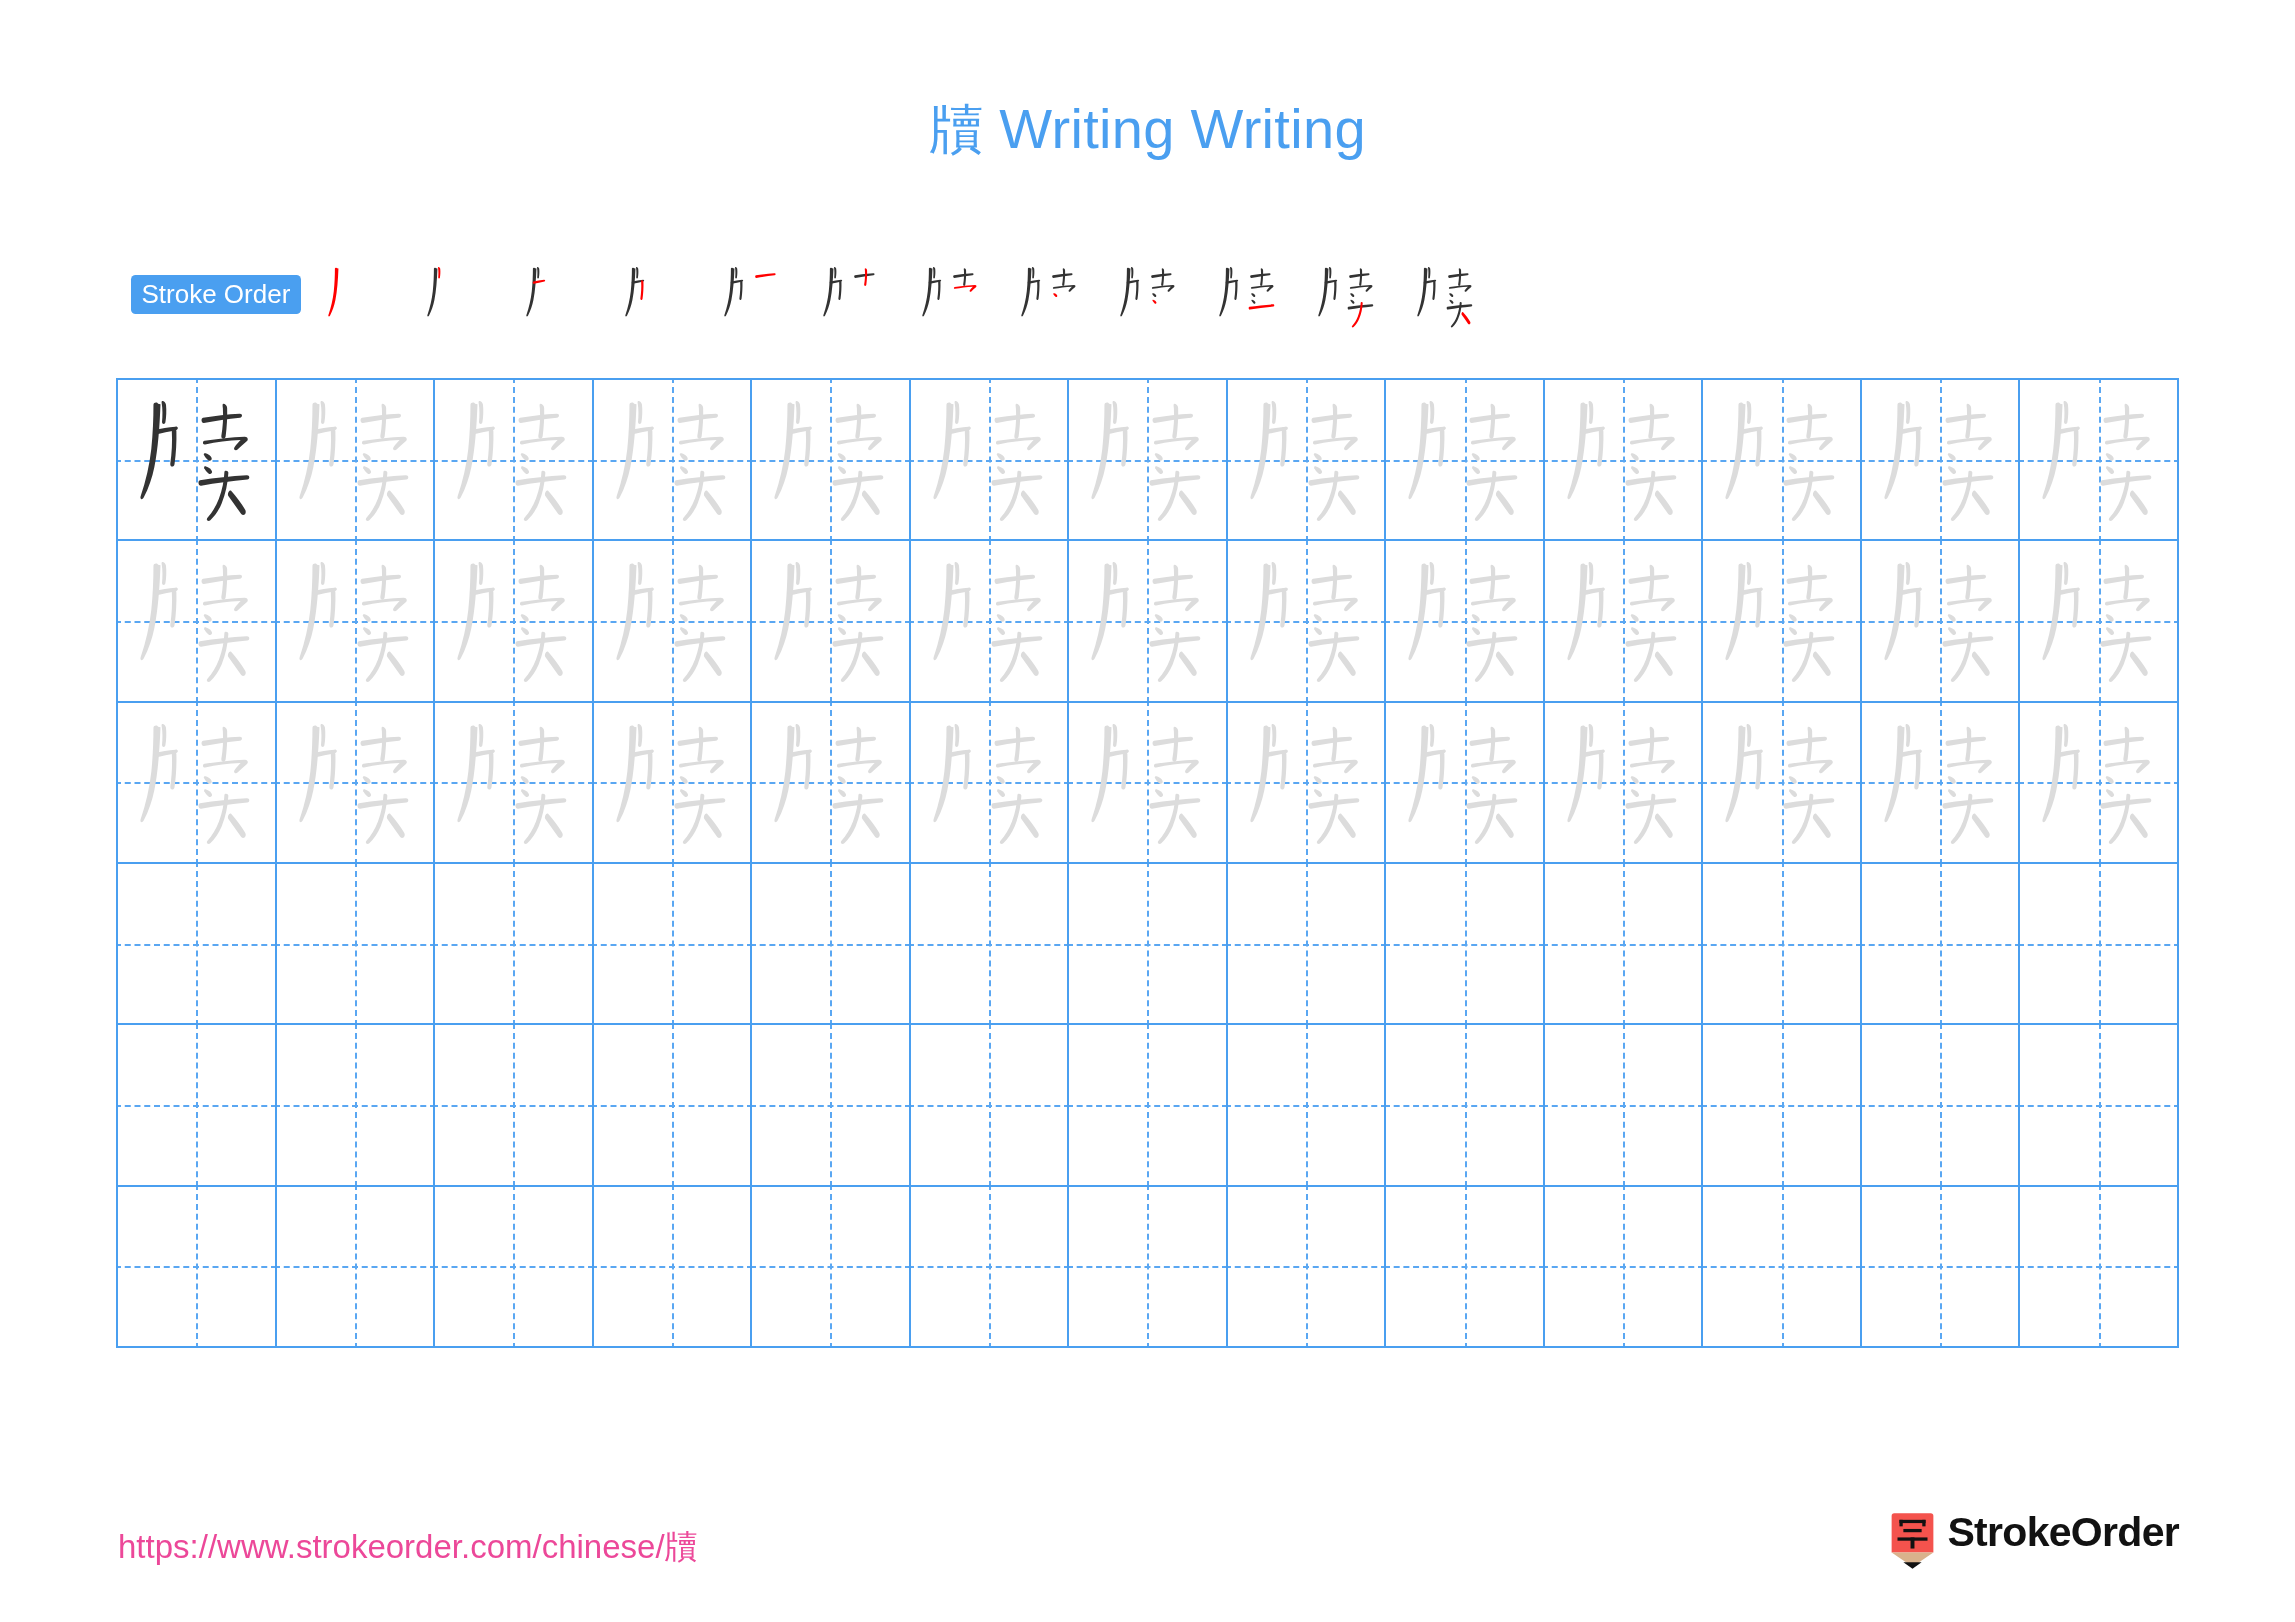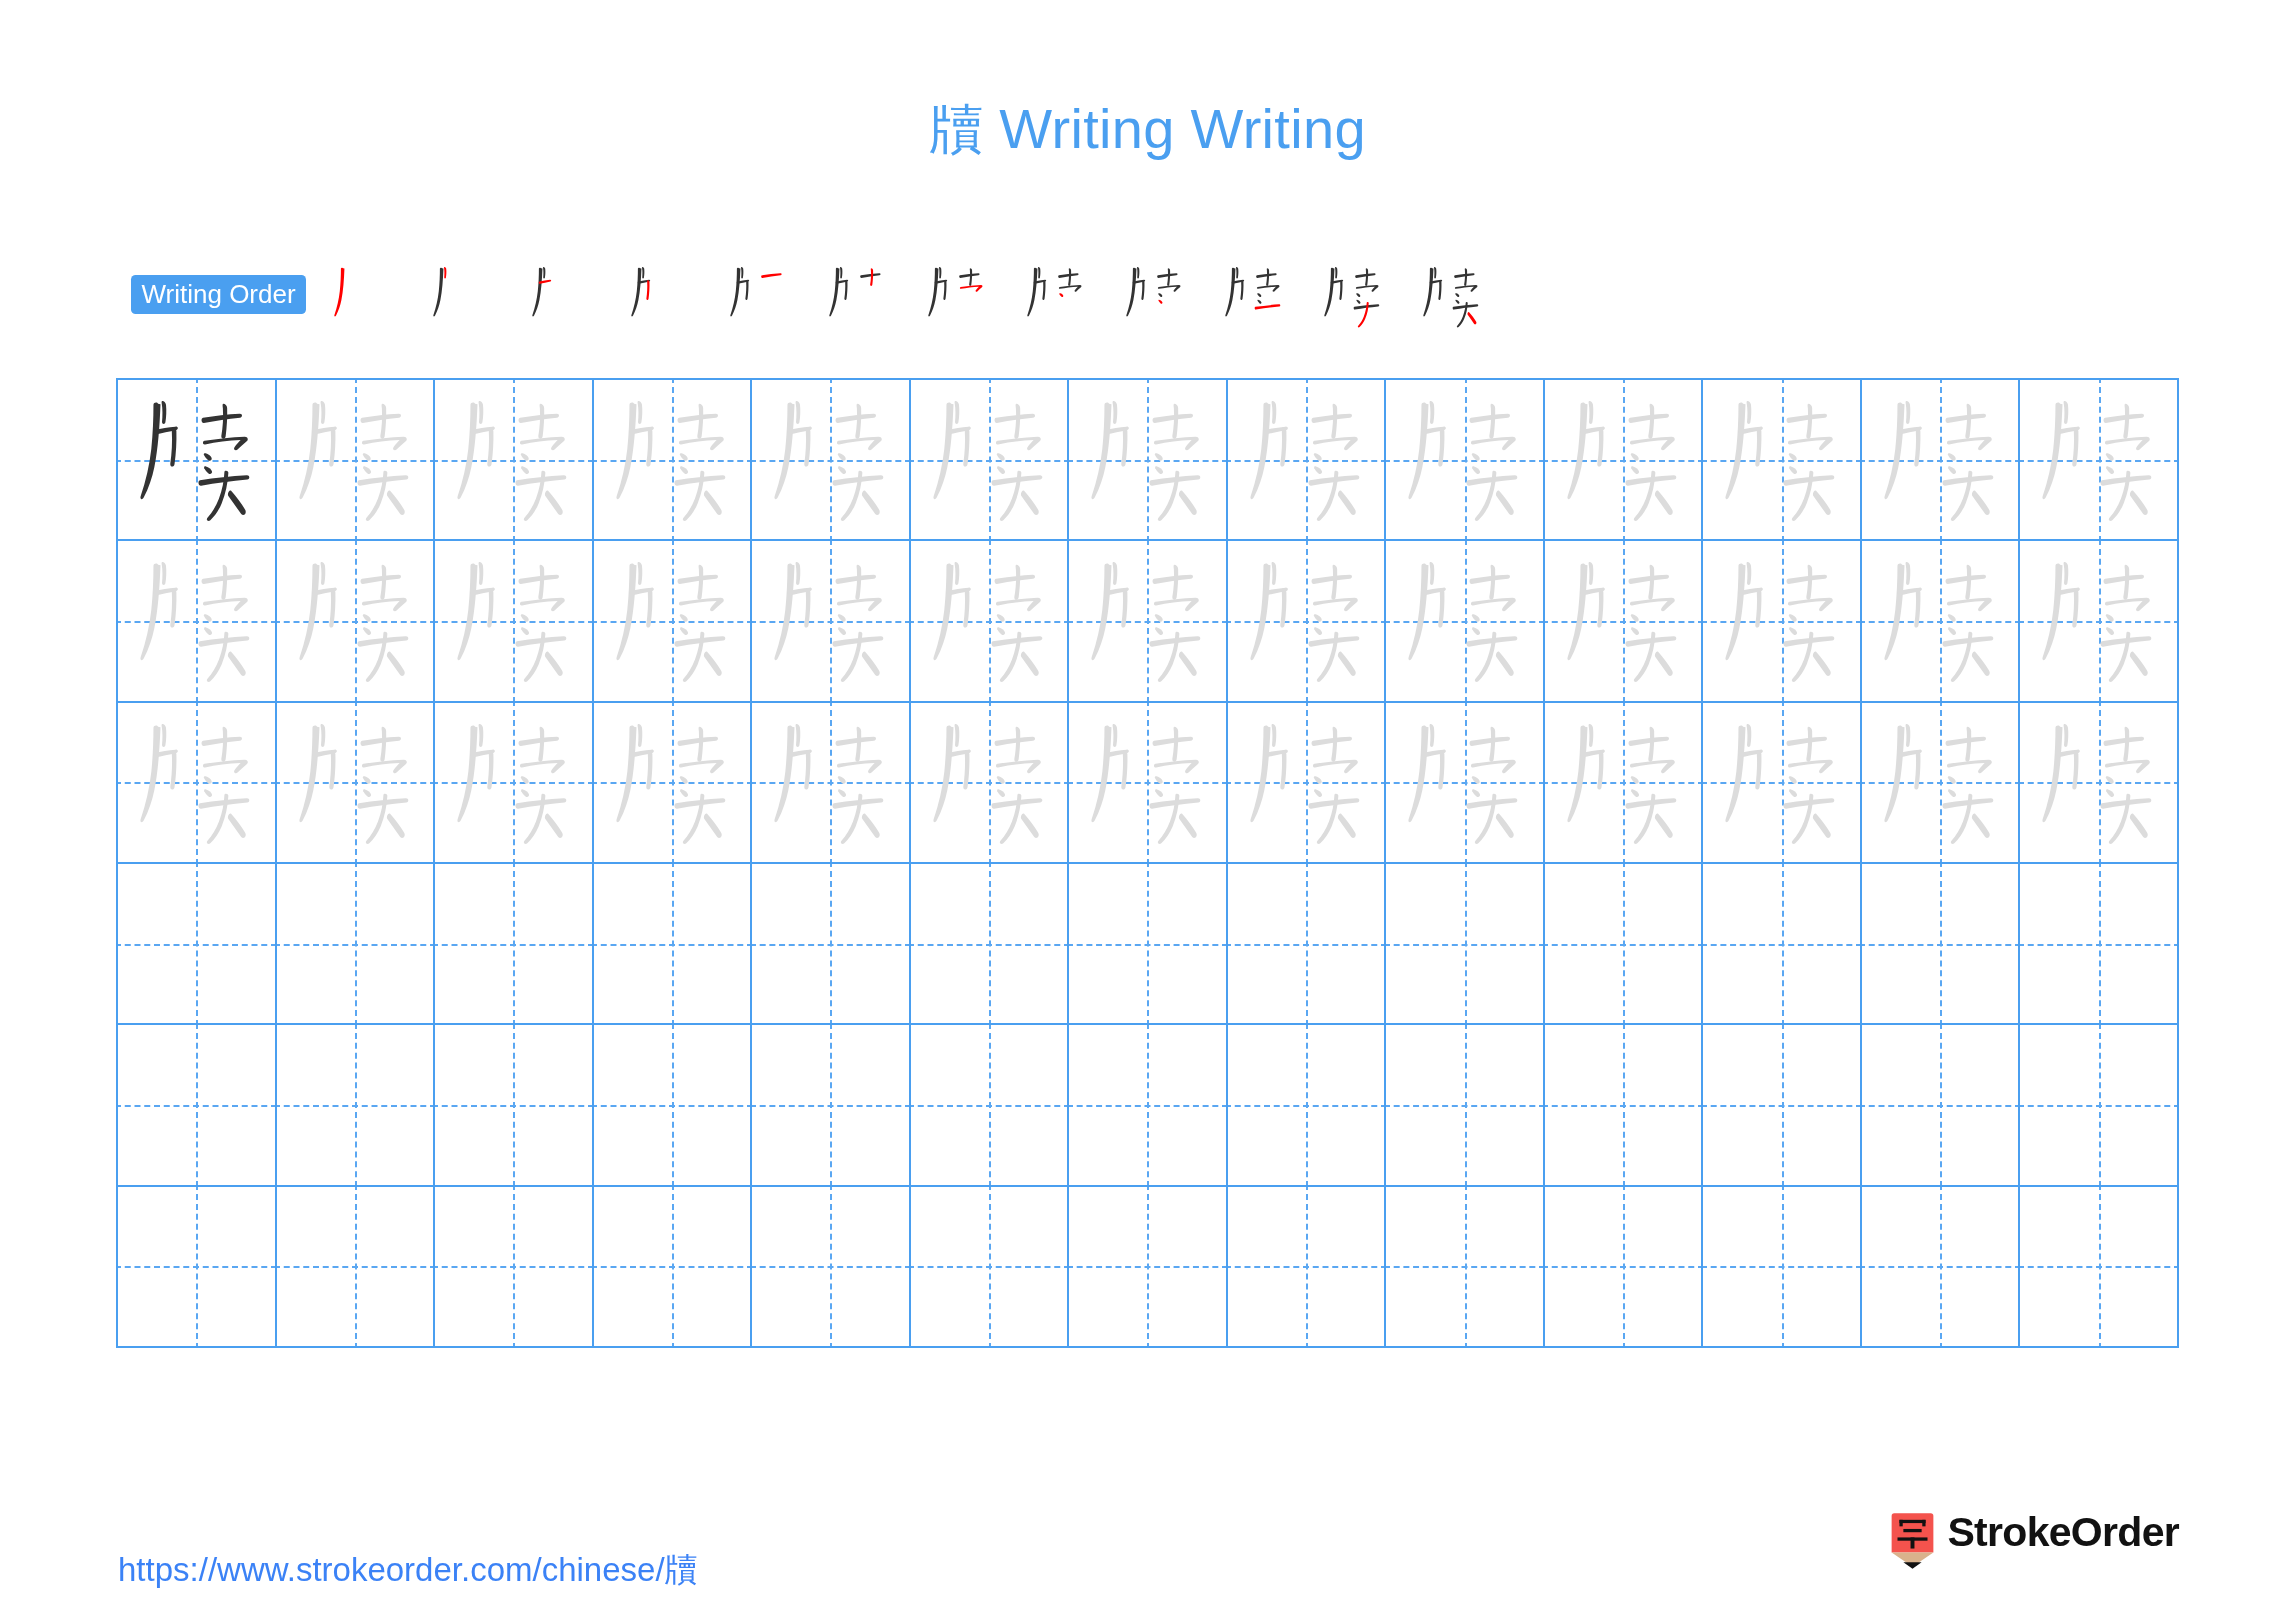--- a/index.html
+++ b/index.html
@@ -130,24 +130,23 @@
     justify-content: center;
   }
   .cell-glyph svg { display: block; width: 100%; height: 100%; }
 
   
   .footer-url {
     position: absolute;
     left: 118px;
     top: 1530px;
     font-size: 33px;
-    color: #3b82f6;
+    color: #ec4899;
     white-space: nowrap;
     line-height: 1;
-    margin-top: 23px;
   }
 
   .brand {
     position: absolute;
     right: 116px;
     top: 1512px;
     display: flex;
     align-items: flex-start;
     height: 63px;
   }
@@ -170,21 +169,21 @@
 </style>
 </head>
 <body>
 
 <div class="page-title">
   <span class="title-char">牘</span>
   <span>Writing Writing</span>
 </div>
 
 <div class="stroke-order-row">
-  <div class="stroke-order-badge">Writing Order</div>
+  <div class="stroke-order-badge">Stroke Order</div>
   <div class="stroke-steps" id="stroke-steps">
       <div class="stroke-step">
         <svg viewBox="0 0 1024 1024" xmlns="http://www.w3.org/2000/svg" preserveAspectRatio="xMidYMid meet">
           <path d="M278 150 C272 300 262 440 238 560 C224 630 200 700 168 760 C158 778 142 772 148 752 C182 652 206 548 218 440 C228 344 232 240 232 152 C232 136 258 134 262 146 Z" fill="#ff0000"></path>
         </svg>
       </div>
       <div class="stroke-step">
         <svg viewBox="0 0 1024 1024" xmlns="http://www.w3.org/2000/svg" preserveAspectRatio="xMidYMid meet">
           <path d="M278 150 C272 300 262 440 238 560 C224 630 200 700 168 760 C158 778 142 772 148 752 C182 652 206 548 218 440 C228 344 232 240 232 152 C232 136 258 134 262 146 Z" fill="#333333"></path>
           <path d="M292 128 C300 128 312 138 314 152 C318 190 316 232 310 268 C308 282 288 282 288 266 C292 226 292 180 286 144 C284 132 286 128 292 128 Z" fill="#ff0000"></path>

